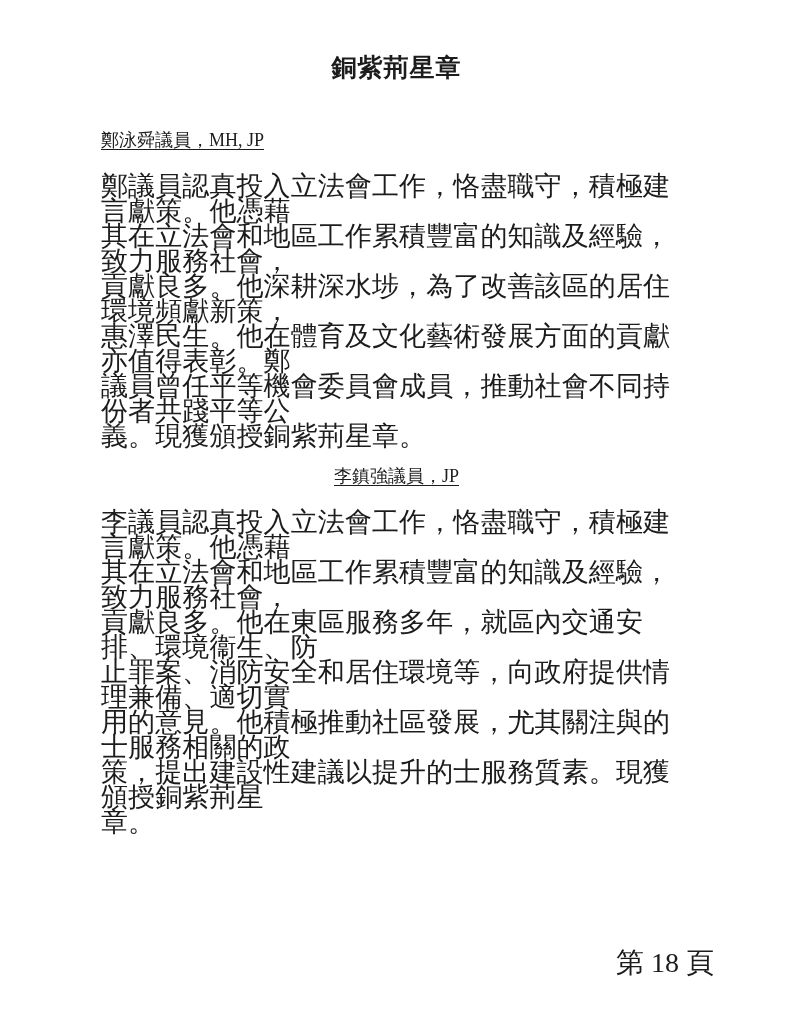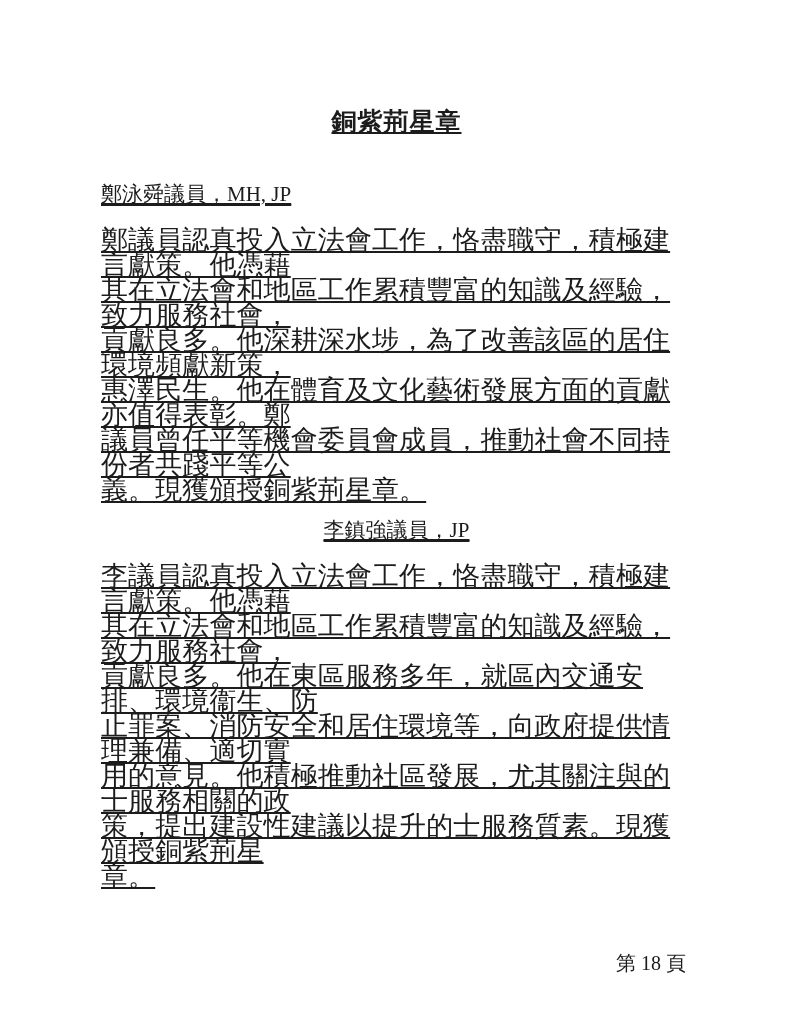--- a/index.html
+++ b/index.html
@@ -15,56 +15,55 @@
     background: #ffffff;
     color: #1c1c1c;
     font-family: "Liberation Serif", "DejaVu Serif", serif;
     overflow: hidden;
   }
   .content {
     position: absolute;
     left: 101px;
     top: 0;
     width: 591px;
-    padding-top: 106px;
+    padding-top: 52px;
     box-sizing: content-box;
-    text-decoration: underline;
   }
   .doc-title {
     margin: 0;
     text-align: center;
     font-size: 25px;
     line-height: 32px;
     font-weight: bold;
     letter-spacing: 1px;
   }
   .awardee-heading {
     margin: 0;
-    font-size: 21px;
+    font-size: 18px;
     line-height: 26px;
     font-weight: normal;
     text-decoration: underline;
     text-underline-offset: 3px;
   }
   .section-1 .awardee-heading { margin-top: 43px; }
   .section-2 .awardee-heading,
   .section-3 .awardee-heading { margin-top: 14px; text-align: center; }
   .citation {
     margin: 21px 0 0 0;
     font-size: 27px;
     line-height: 25px;
     white-space: pre-line;
     text-align: left;
     letter-spacing: 0.1px;
   }
   .page-number {
     position: absolute;
     left: 616px;
     top: 951px;
-    font-size: 20px;
+    font-size: 28px;
     line-height: 24px;
   }
 </style>
 </head>
 <body>
 
 <div class="page">
   <div class="content">
 
     <h1 class="doc-title">銅紫荊星章</h1>

